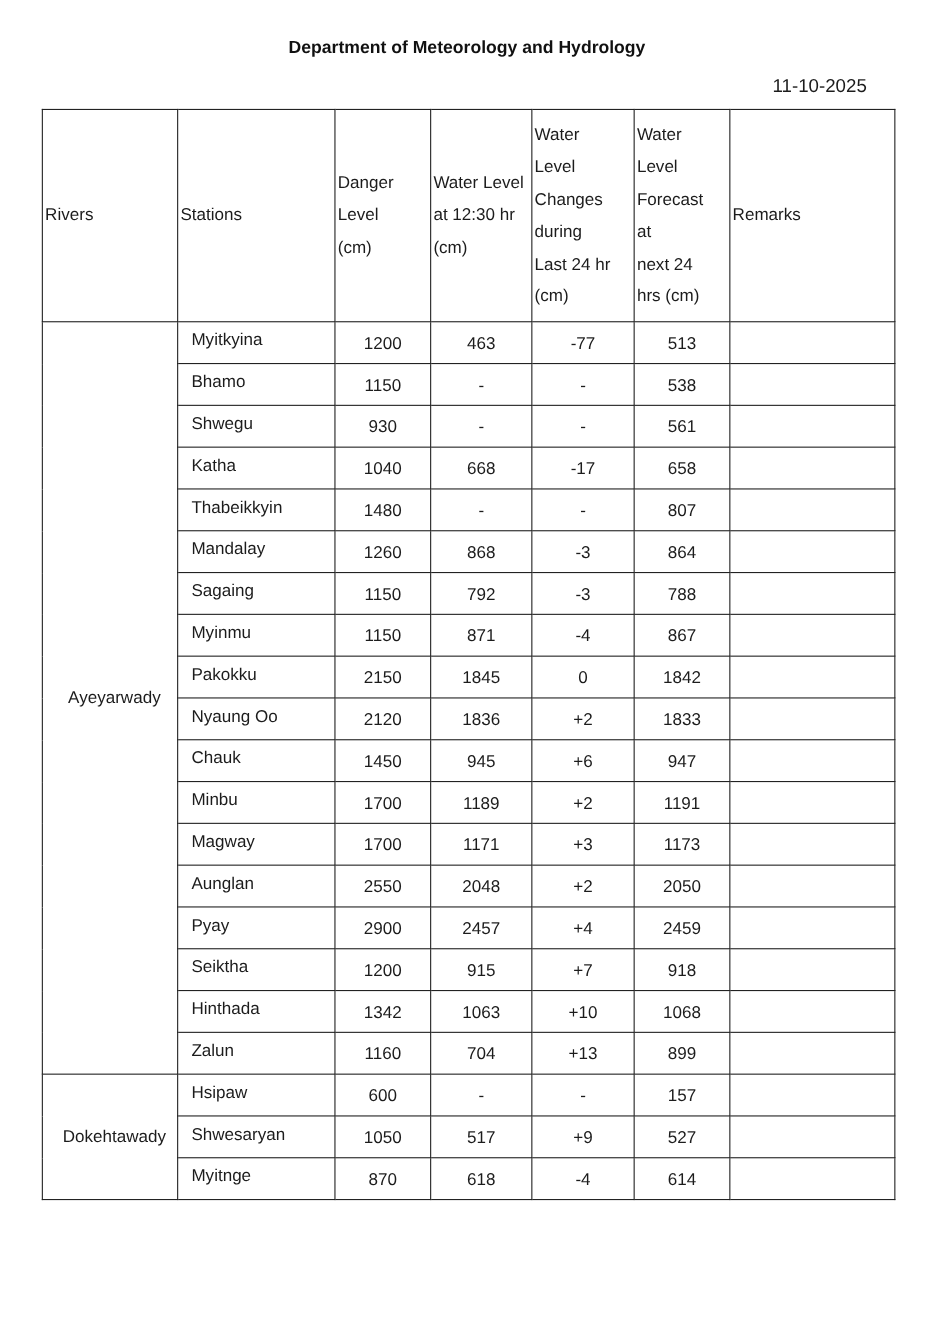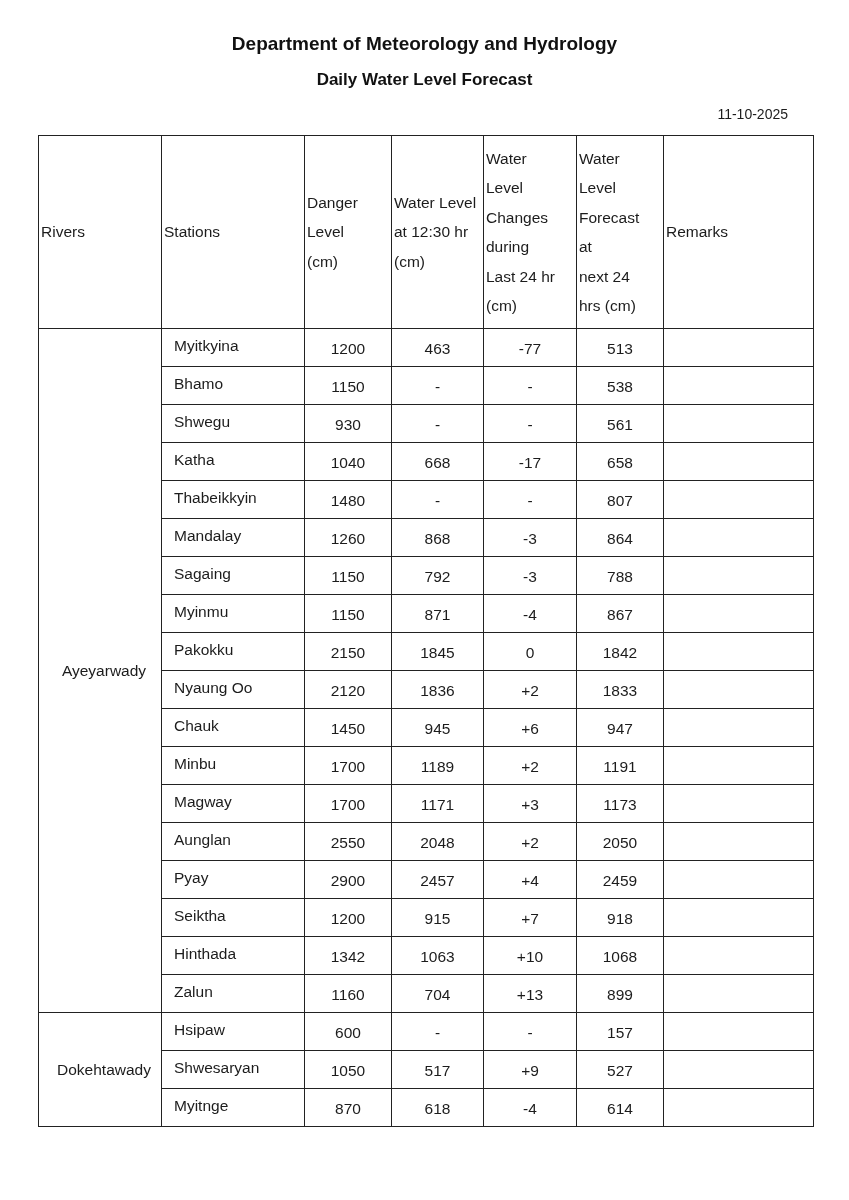--- a/index.html
+++ b/index.html
@@ -12,40 +12,40 @@
     height: 1200px;
     background: #ffffff;
     font-family: "Liberation Sans", "DejaVu Sans", sans-serif;
     color: #1c1c1c;
     overflow: hidden;
     position: relative;
   }
   .doc-title {
     margin: 0;
     padding-top: 35px;
-    font-size: 19px;
+    font-size: 16px;
     line-height: 18px;
     font-weight: 700;
     text-align: center;
     color: #111111;
   }
   .doc-subtitle {
     margin: 0;
     padding-top: 18px;
     font-size: 17px;
     line-height: 18px;
     font-weight: 700;
     text-align: center;
     color: #111111;
   }
   .doc-date {
     margin: 0;
     padding-top: 17px;
     padding-right: 61px;
-    font-size: 14px;
+    font-size: 17px;
     line-height: 17px;
     text-align: right;
     color: #1c1c1c;
   }
   table.forecast-table {
     border-collapse: collapse;
     table-layout: fixed;
     margin: 12px 0 0 38px;
     width: 775px;
   }
@@ -97,21 +97,20 @@
   col.c-level    { width: 92px; }
   col.c-change   { width: 93px; }
   col.c-forecast { width: 87px; }
   col.c-remarks  { width: 150px; }
 </style>
 </head>
 <body>
 
 <div class="page">
   <h1 class="doc-title">Department of Meteorology and Hydrology</h1>
-  <h2 class="doc-subtitle">Daily Water Level Forecast</h2>
   <div class="doc-date">11-10-2025</div>
 
   <table class="forecast-table">
     <colgroup>
       <col class="c-rivers">
       <col class="c-stations">
       <col class="c-danger">
       <col class="c-level">
       <col class="c-change">
       <col class="c-forecast">

